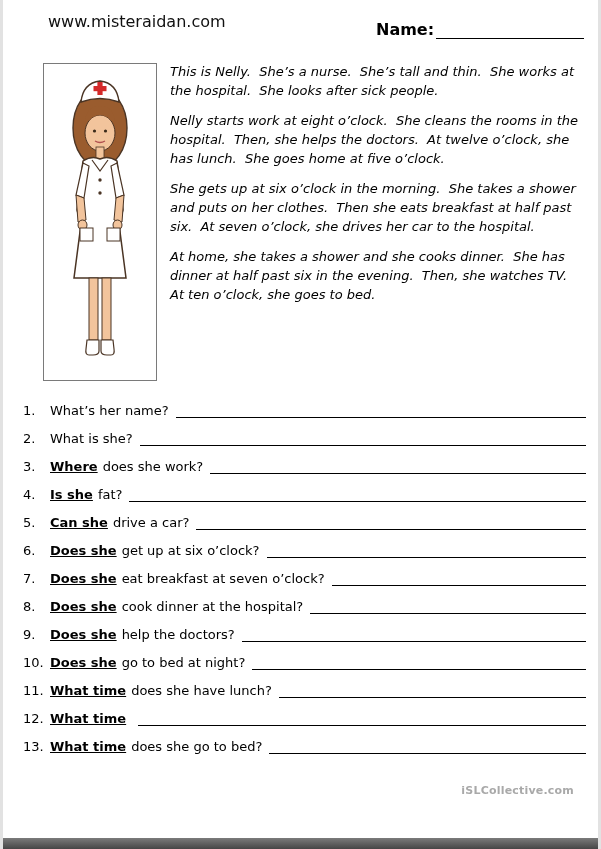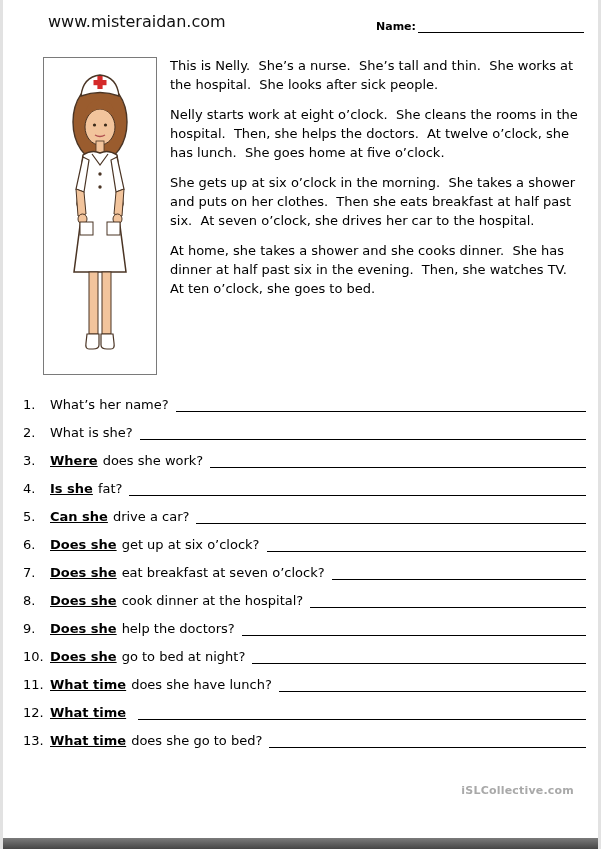--- a/index.html
+++ b/index.html
@@ -6,24 +6,24 @@
   body { background:#ccc; font-family:"DejaVu Sans", sans-serif; }
   .page {
     position:relative; width:601px; height:849px; margin:0 auto;
     background:#fff; overflow:hidden; color:#000;
     border-left:3px solid #e2e2e2; border-right:3px solid #e2e2e2;
   }
   .header { display:flex; justify-content:space-between; padding:8px 14px 0 45px; }
   .site-url { font-size:16px; color:#111; padding-top:4px; }
   .name-class { width:208px; font-size:11px; padding-top:12px; }
   .nc-row { display:flex; align-items:flex-end; margin-bottom:9px; }
-  .nc-label { font-weight:bold; font-size:11px; margin-right:2px; white-space:nowrap; }
+  .nc-label { font-weight:bold; font-size:16px; margin-right:2px; white-space:nowrap; }
   .nc-line { flex:1; border-bottom:1.2px solid #000; height:12px; }
   .instruction { font-size:13.5px; font-weight:bold; margin:17px 0 0 20px; letter-spacing:0.2px; }
-  .reading { display:flex; margin:15px 10px 0 40px; }
+  .reading { display:flex; margin:15px 10px 0 40px;font-style:italic; }
   .img-box { width:114px; height:318px; border:1px solid #7a7a7a; background:#fff; padding:4px 3px; flex-shrink:0; }
   .img-box svg { width:100%; height:100%; display:block; }
   .passage { flex:1; margin-left:13px; margin-right:2px; font-size:13px; line-height:1.46; }
   .passage p { margin:0 0 11px 0; white-space:pre-wrap; }
   .questions { margin:15px 12px 0 20px; }
   .q-row { display:flex; align-items:flex-end; height:22px; margin-bottom:6px; font-size:13px; }
   .q-num { width:27px; flex-shrink:0; }
   .q-kw { font-weight:bold; text-decoration:underline; white-space:nowrap; }
   .q-kw:not(:empty) { margin-right:5px; }
   .q-text { white-space:nowrap; }

